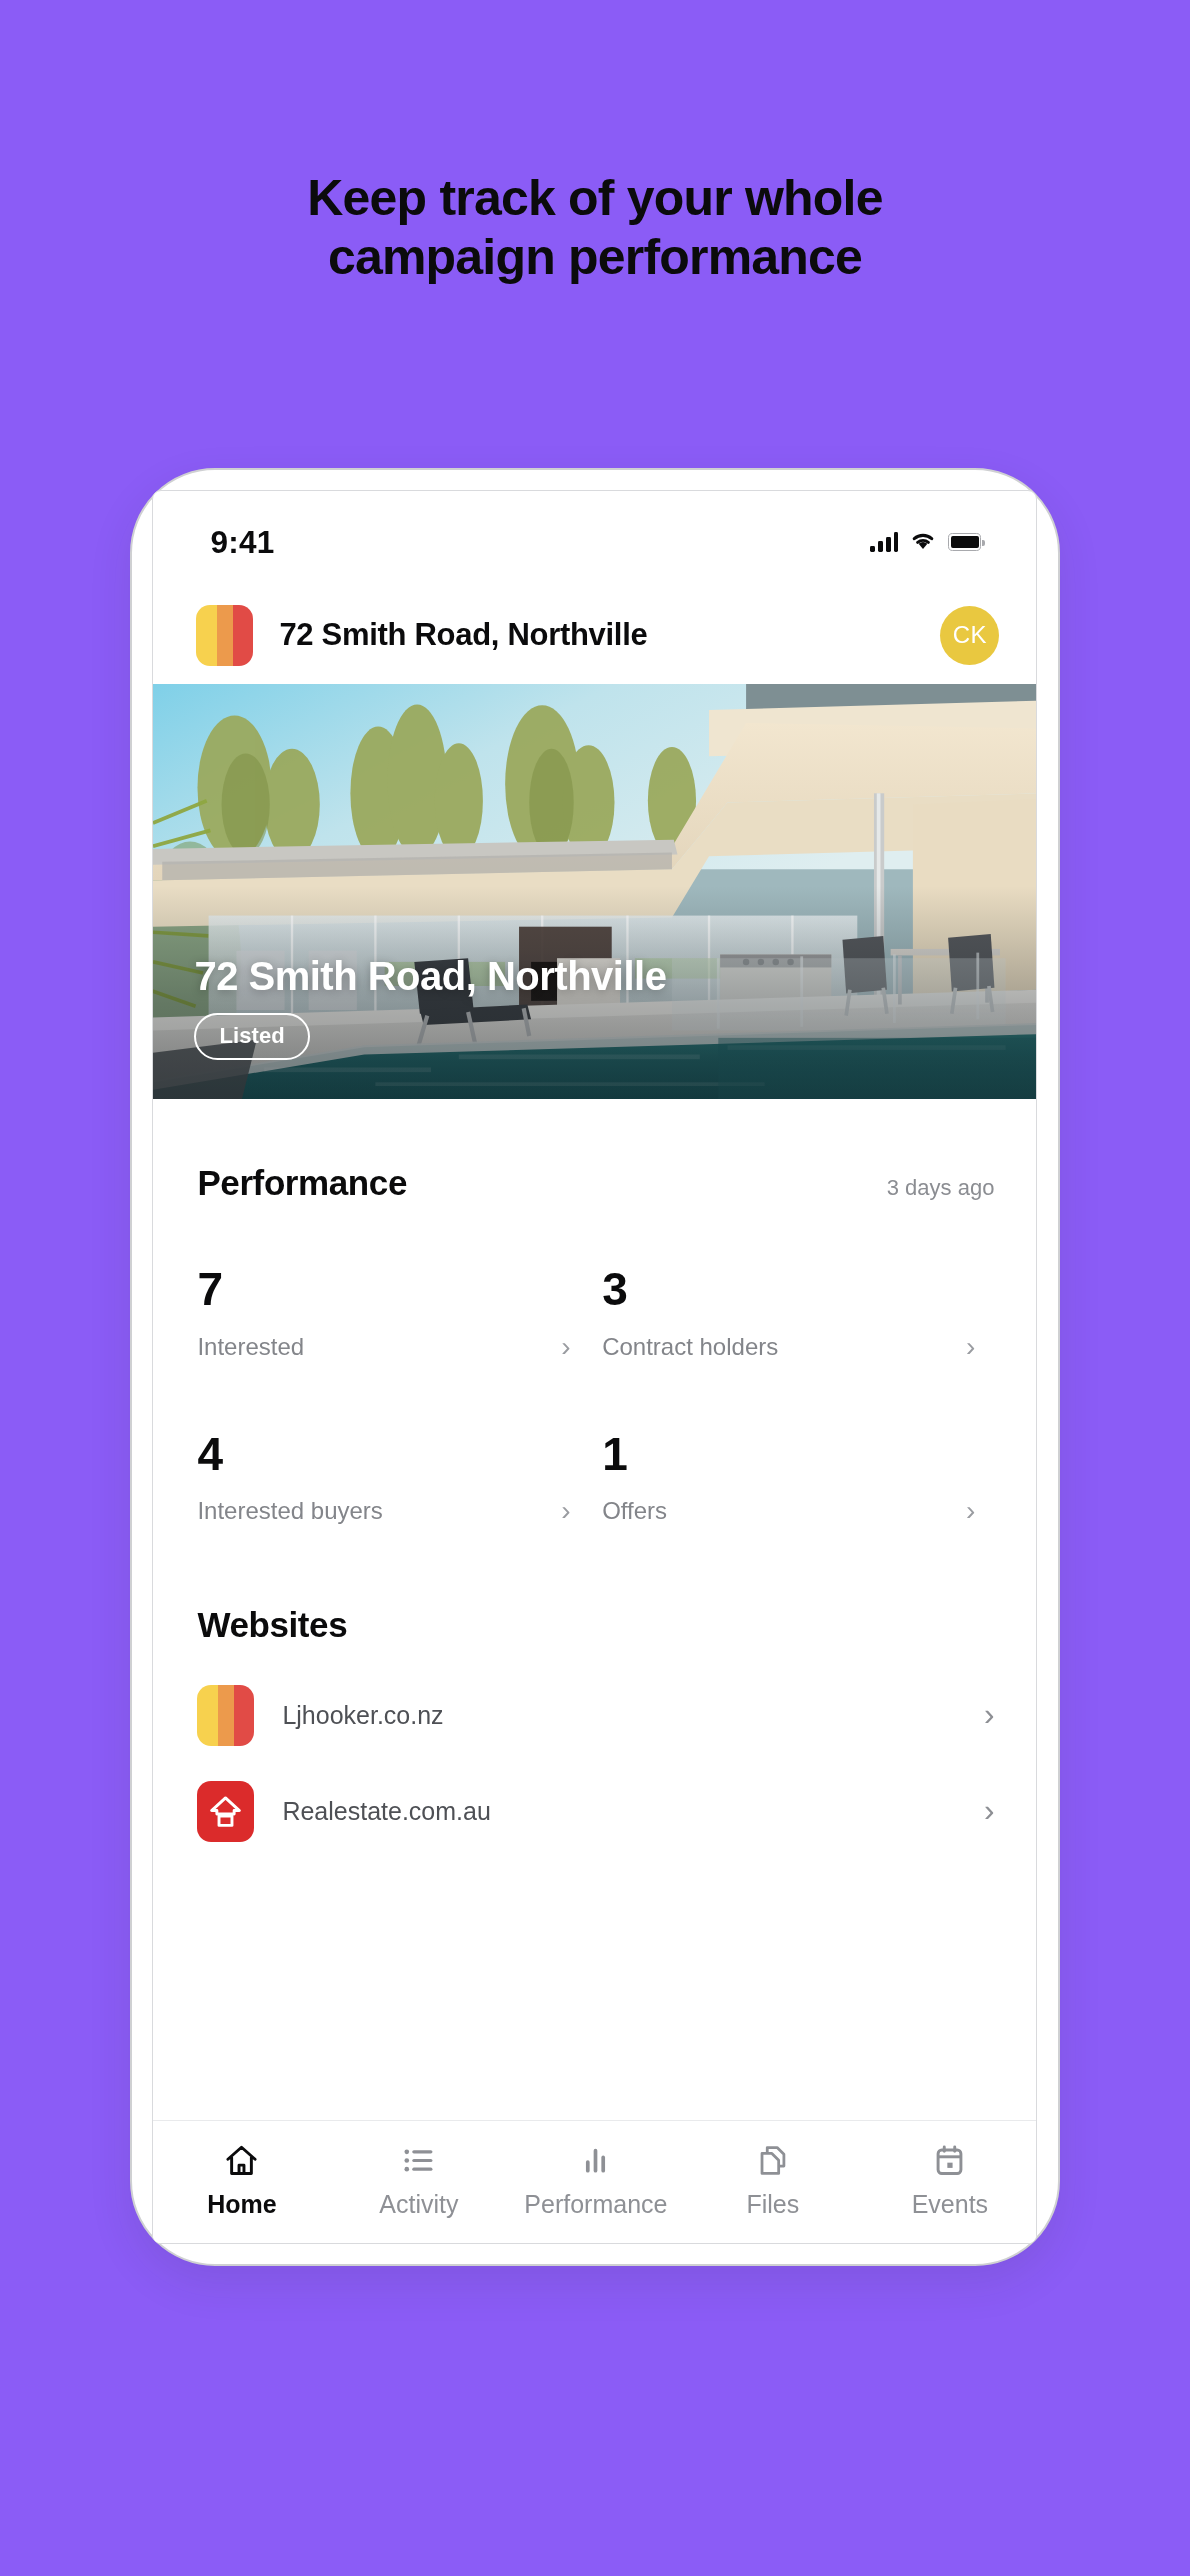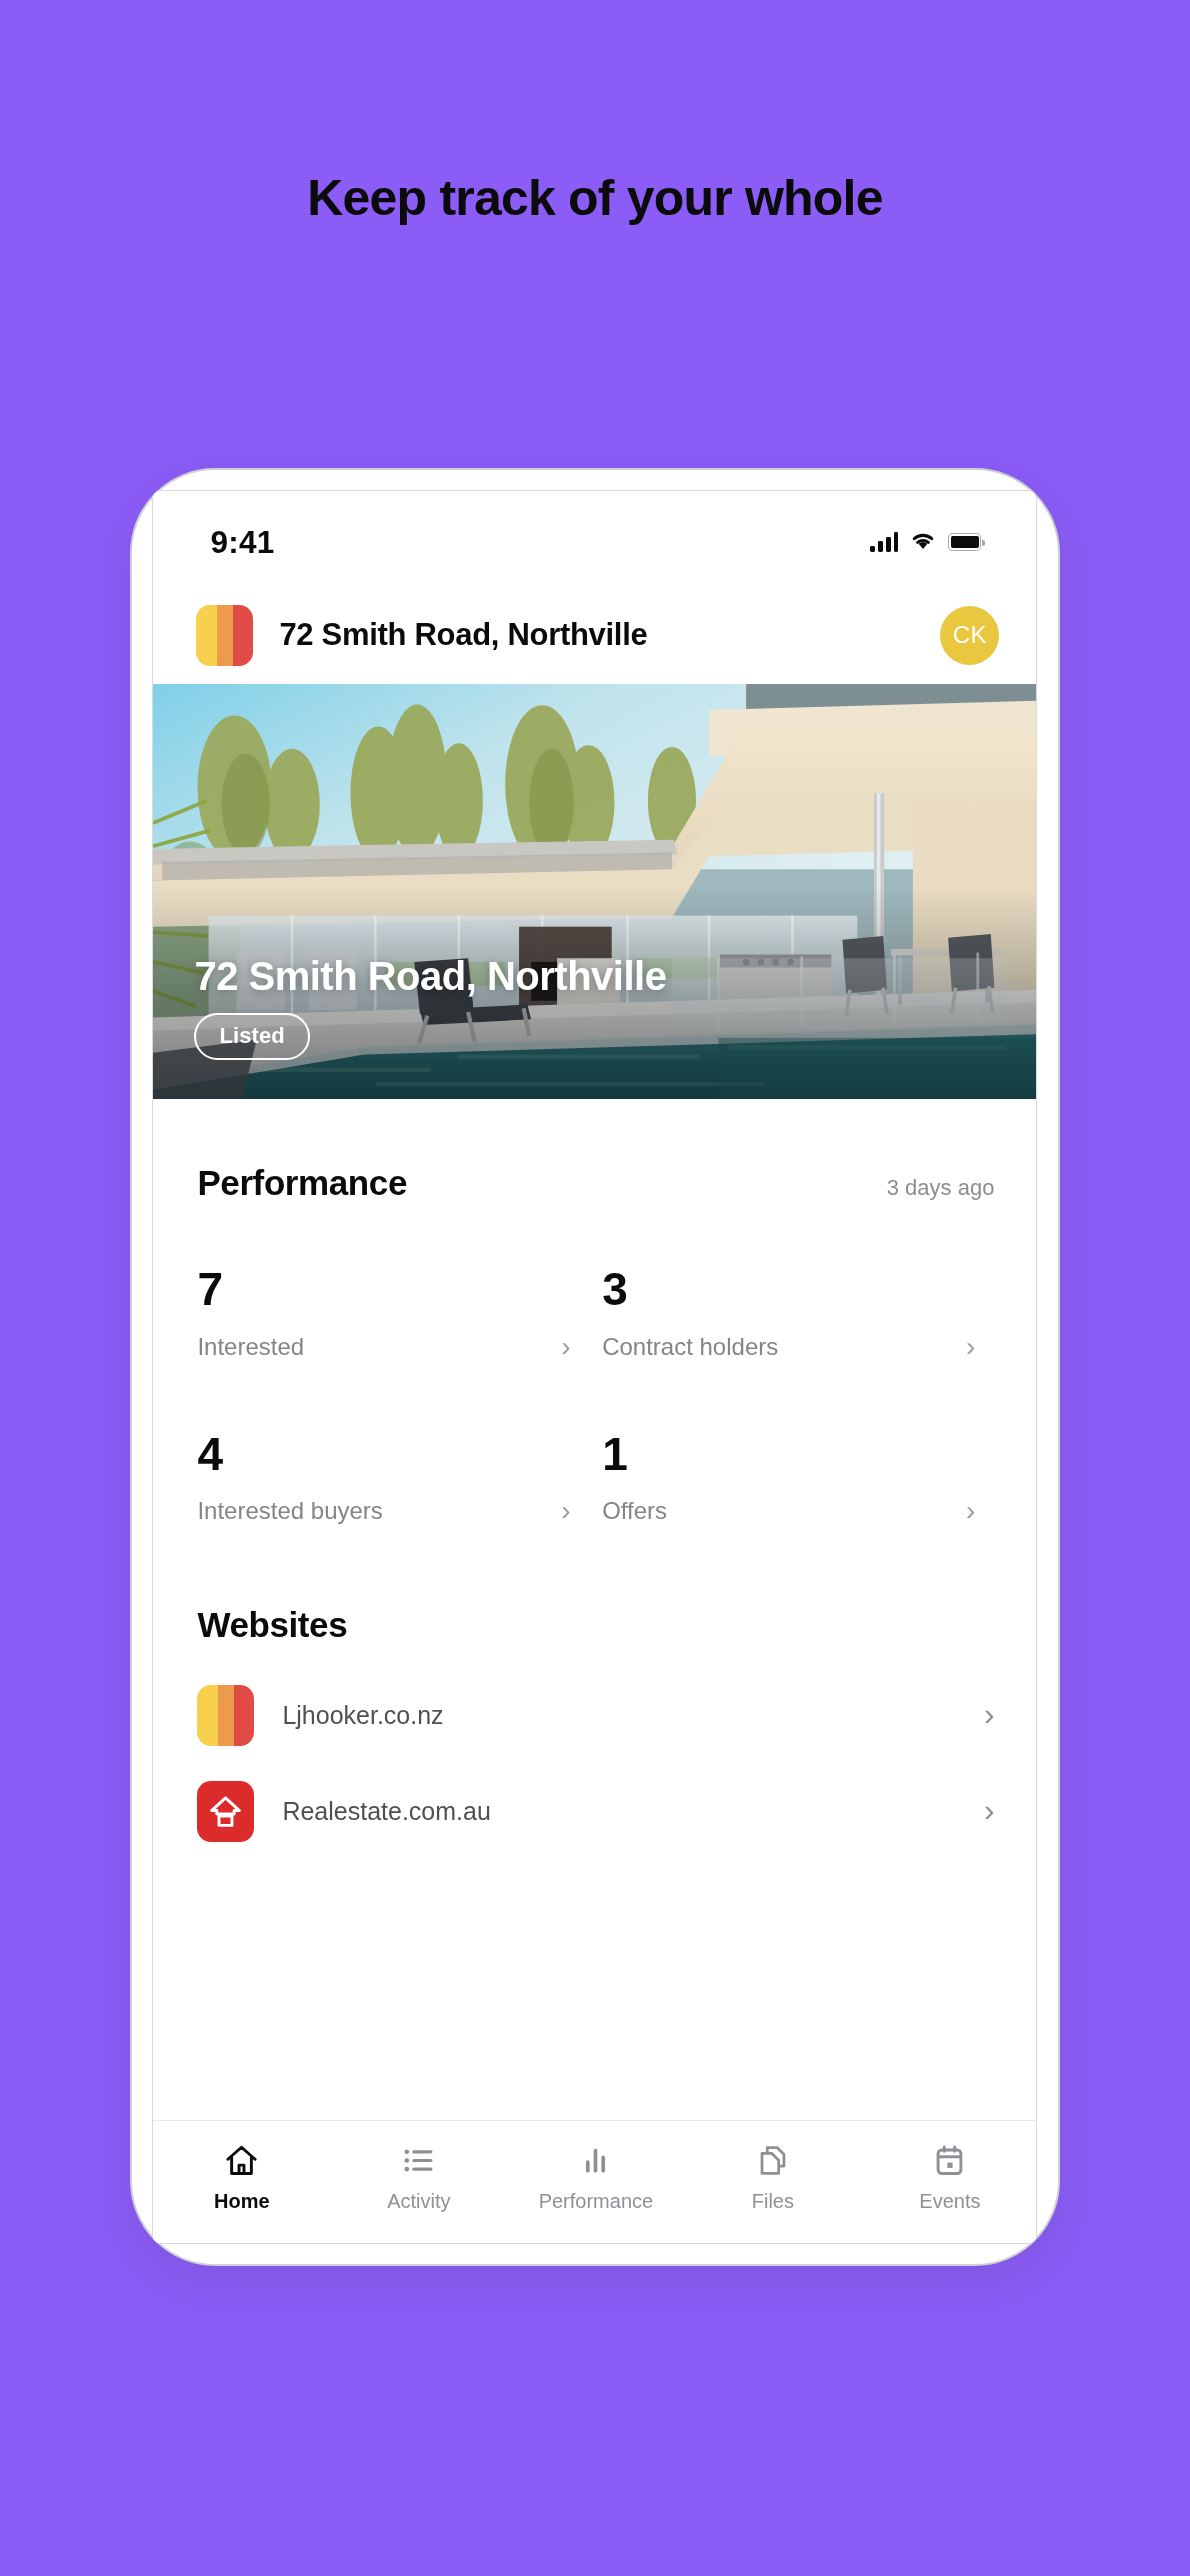--- a/index.html
+++ b/index.html
@@ -242,30 +242,31 @@
     display:flex;
     align-items:flex-start;
     padding-top:20.4px;
   }
   .tab {
     flex:1;
     display:flex; flex-direction:column;
     align-items:center; gap:11px;
   }
   .tab svg { display:block; }
-  .tab-label { font-size:20px; color:#8e9095; font-weight:400; }
+  .tab-label { font-size:25px; color:#8e9095; font-weight:400; }
   .tab.active .tab-label { color:#0b0b0c; font-weight:600; }
 </style>
 </head>
 <body>
 
 <div class="page">
 
   <div class="headline">
     <span>Keep track of your whole</span>
+    <span>campaign performance</span>
   </div>
 
   <div class="phone-frame">
     <div class="phone-screen">
 
       <div class="statusbar">
         <div class="sb-time">9:41</div>
         <div class="sb-icons">
           <span class="sig">
               <i></i>

